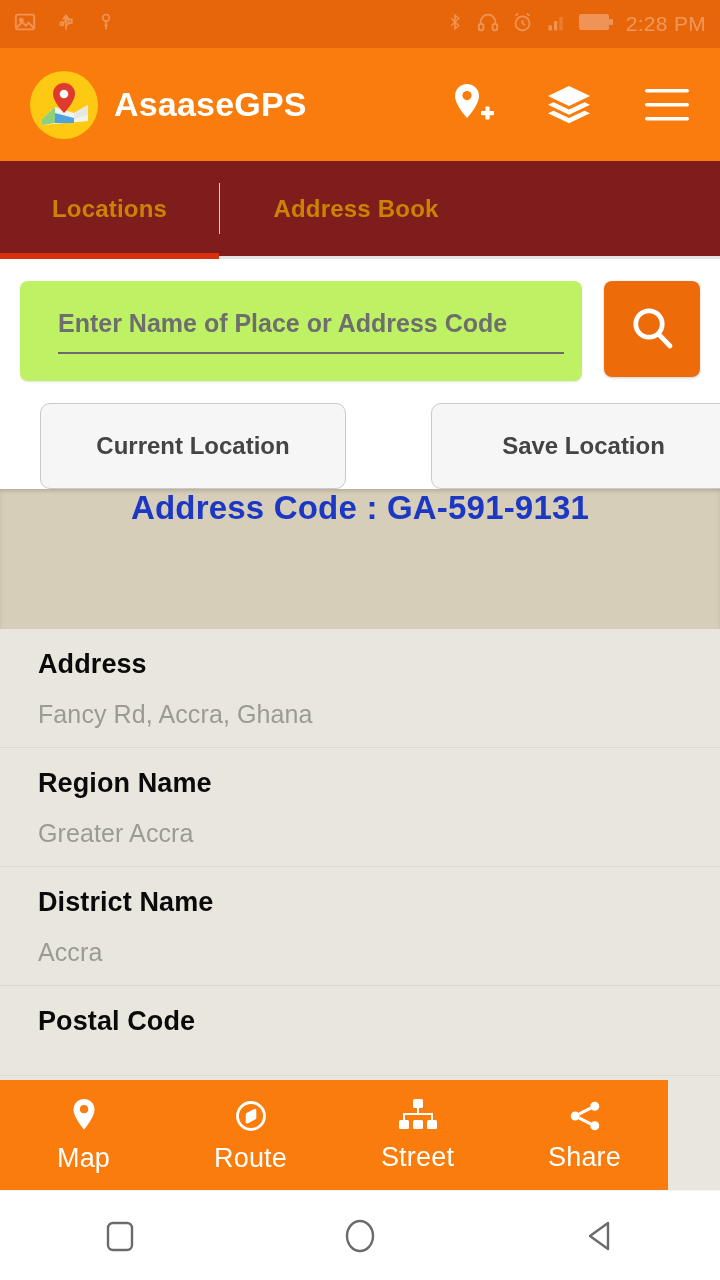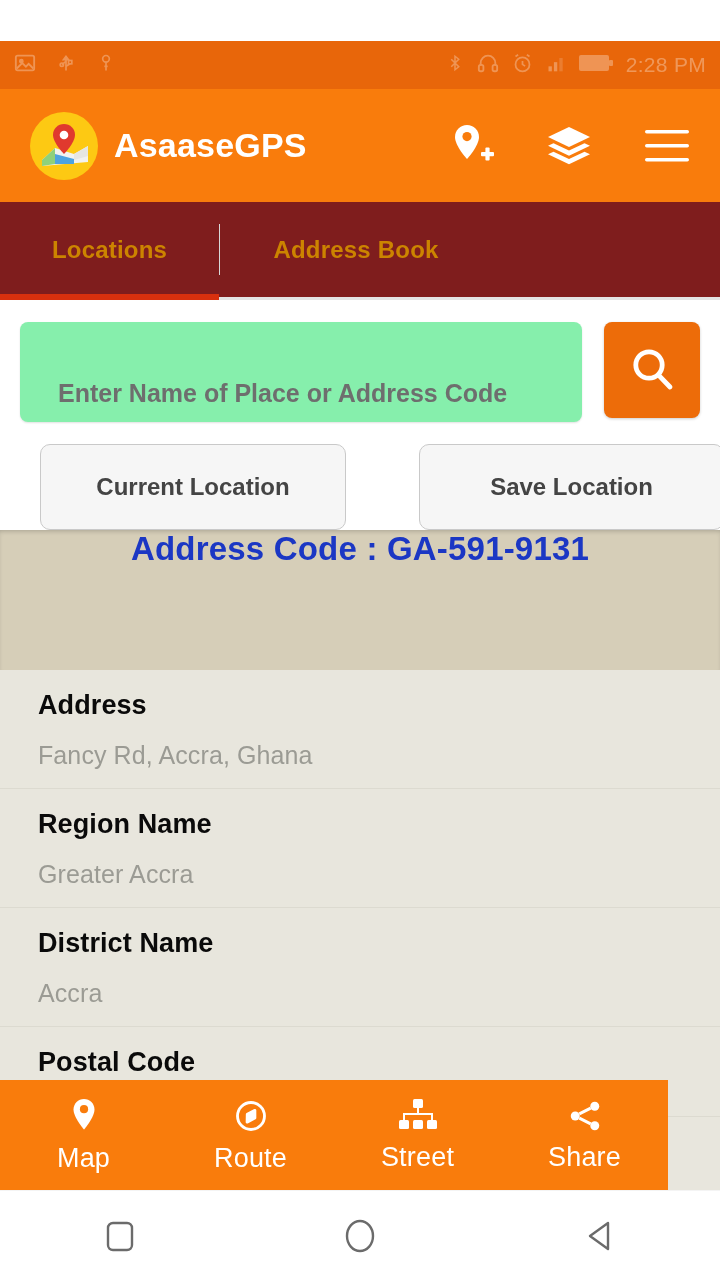--- a/index.html
+++ b/index.html
@@ -9,21 +9,20 @@
     background:#ffffff;
     overflow:hidden;
   }
   #app { position:relative; width:720px; height:1280px; display:flex; flex-direction:column; }
 
   
   .statusbar {
     height:48px; background:#e8660a; flex:0 0 48px;
     display:flex; align-items:center; padding:17px 14px;
     position:relative;
-    margin-top:41px;
   }
   .sb-left { display:flex; align-items:center; gap:20px; }
   .sb-right { display:flex; align-items:center; gap:13px; margin-left:auto; }
   .sb-ico { opacity:.30; display:block; }
   .sb-clock {
     font-size:21px; color:#ffffff; opacity:.32; letter-spacing:.3px;
     font-family:"Liberation Sans", sans-serif;
   }
 
   
@@ -52,38 +51,38 @@
   .tab.addr { flex:0 0 272px; }
   .tab-divider { width:1px; background:#d8d8d8; margin:22px 0; }
   .tab-indicator {
     position:absolute; left:0; bottom:-3px; width:219px; height:6px; background:#d8300e;
   }
 
   
   .searchwrap { background:#ffffff; flex:0 0 221px; padding:22px 20px 0 20px; }
   .searchrow { display:flex; align-items:flex-start; gap:22px; }
   .searchbox {
-    flex:1 1 auto; height:100px; background:#86efac; border-radius:8px;
+    flex:1 1 auto; height:100px; background:#bef264; border-radius:8px;
     box-shadow:0 1px 2px rgba(0,0,0,.12); padding:0 18px;
-    display:flex; flex-direction:row; justify-content:center;align-items:flex-end;
+    display:flex; flex-direction:column; justify-content:center;
   }
   .searchinput {
     border:none; background:transparent; outline:none;
     font-size:25px; font-weight:bold; color:#6e6e6e;
     font-family:"Liberation Sans", sans-serif;
     padding:0 0 14px 20px; width:100%;
   }
   .searchinput::placeholder { color:#6e6e6e; opacity:1; }
   .search-underline { height:2px; background:#6a6a6a; margin:0 0 0 20px; }
   .searchbtn {
     flex:0 0 96px; height:96px; background:#ed6c09; border:none; border-radius:8px;
     display:flex; align-items:center; justify-content:center; cursor:pointer;
     box-shadow:0 1px 3px rgba(0,0,0,.2);
   }
-  .btnrow { display:flex; gap:4px; margin-top:22px; }
+  .btnrow { display:flex; gap:16px; margin-top:22px; }
   .locbtn {
     height:86px; background:#f6f6f6; border:1px solid #c9c9c9; border-radius:10px;
     font-size:24px; font-weight:bold; color:#444444; cursor:pointer;
     font-family:"Liberation Sans", sans-serif;
     display:flex; align-items:center; justify-content:center;
   }
   .locbtn.cur { flex:0 0 306px; margin-left:20px; }
   .locbtn.save { flex:0 0 305px; margin-left:69px; }
 
   

